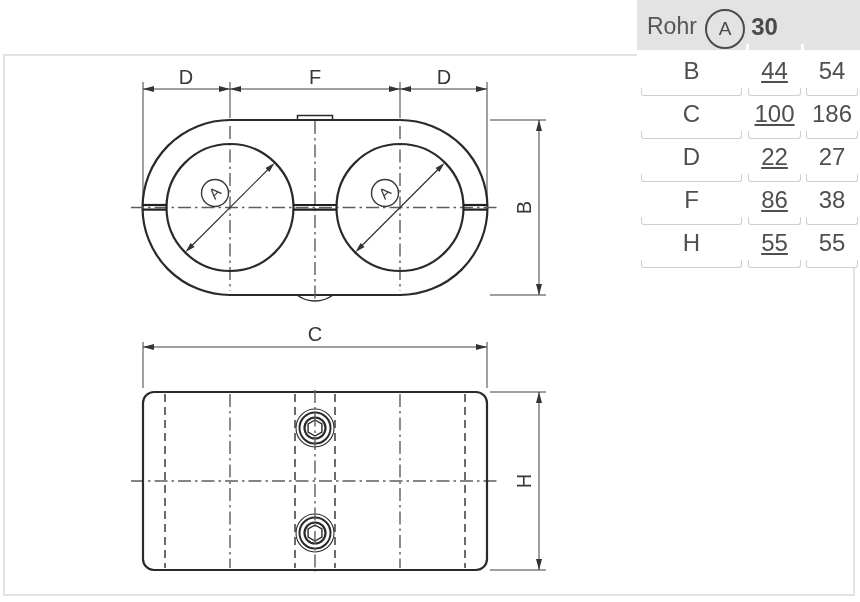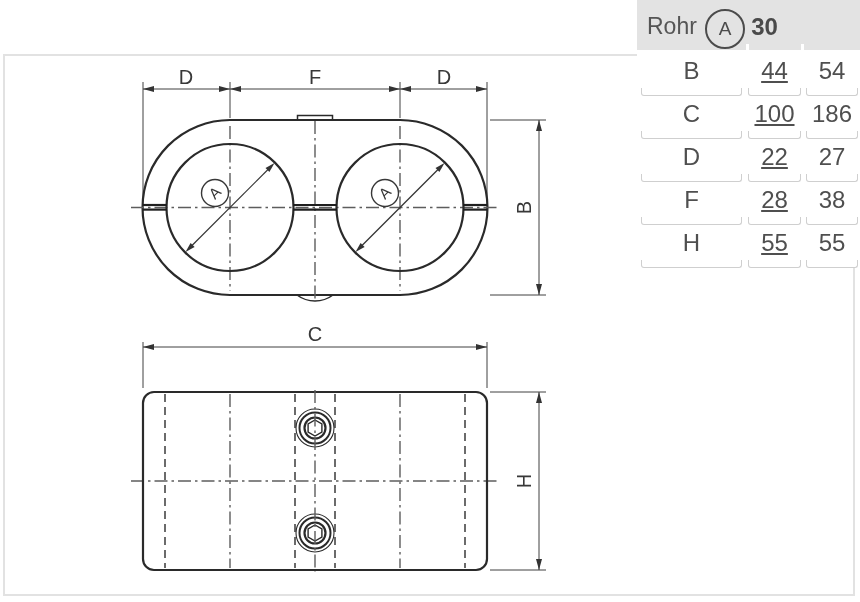--- a/index.html
+++ b/index.html
@@ -214,21 +214,21 @@
     <div class="spec-row" style="top:139px">
       <span class="cell lbl">D</span>
       <span class="cell v30">22</span>
       <span class="cell v40">27</span>
       <span class="bracket b-lbl"></span>
       <span class="bracket b-30"></span>
       <span class="bracket b-40"></span>
     </div>
     <div class="spec-row" style="top:182px">
       <span class="cell lbl">F</span>
-      <span class="cell v30">28</span>
+      <span class="cell v30">86</span>
       <span class="cell v40">38</span>
       <span class="bracket b-lbl"></span>
       <span class="bracket b-30"></span>
       <span class="bracket b-40"></span>
     </div>
     <div class="spec-row" style="top:225px">
       <span class="cell lbl">H</span>
       <span class="cell v30">55</span>
       <span class="cell v40">55</span>
       <span class="bracket b-lbl"></span>

